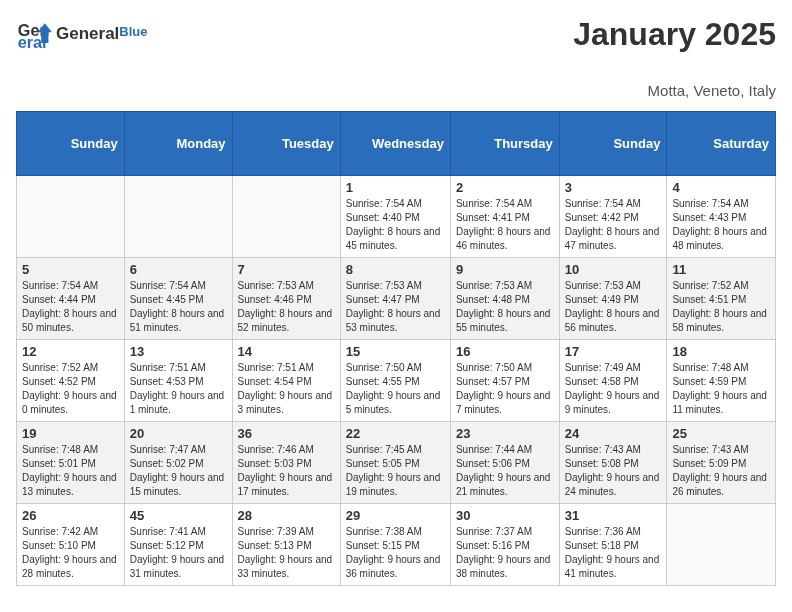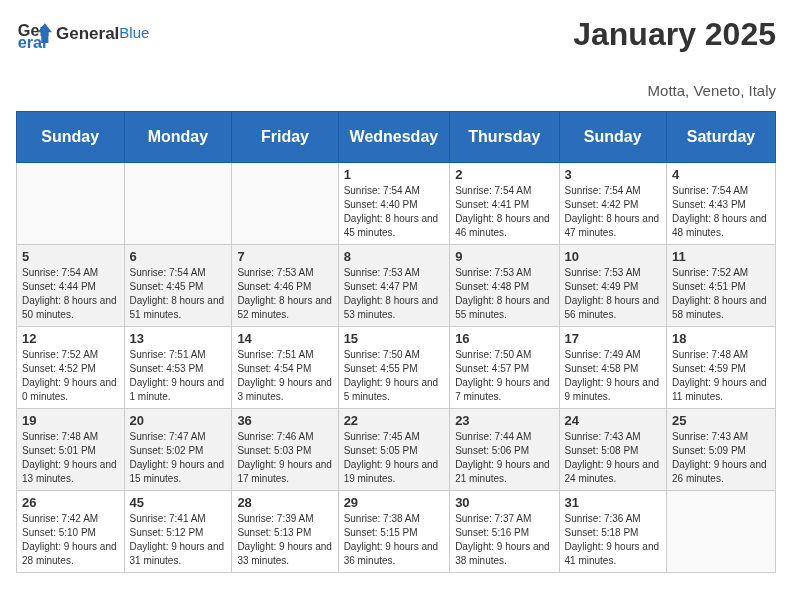--- a/index.html
+++ b/index.html
@@ -44,23 +44,23 @@
       margin-top: 29px;
     }
     .calendar {
       width: 100%;
       border-collapse: collapse;
       font-size: 11px;
     }
     .calendar thead tr th {
       background: #2a6ebb;
       color: #fff;
-      text-align: center;
-      padding: 16px 6px;
-      font-size: 16px;
+      text-align: right;
+      padding: 24px 6px;
+      font-size: 13px;
       font-weight: bold;
       border: 1px solid #1a5aa0;
     }
     .calendar tbody tr td {
       vertical-align: top;
       border: 1px solid #ccc;
       padding: 4px 5px;
       width: 113px;
       min-height: 80px;
       background: #fff;
@@ -88,35 +88,35 @@
 
 <div class="header">
   <div class="logo">
     <svg class="logo-icon" viewBox="0 0 40 40" xmlns="http://www.w3.org/2000/svg">
       <text x="2" y="22" font-size="18" font-weight="bold" fill="#333">Gen</text>
       <text x="2" y="36" font-size="18" font-weight="bold" fill="#2a6ebb">eral</text>
       <polygon points="32,8 40,18 36,18 36,30 28,30 28,18 24,18" fill="#2a6ebb"></polygon>
     </svg>
     <div class="logo-text">
       <span style="font-size:17px;font-weight:bold;color:#333;line-height:1.1;">General</span>
-      <span style="font-size:15px;font-weight:normal;color:#2a6ebb;line-height:1.1;">Blue</span>
+      <span style="font-size:13px;font-weight:bold;color:#2a6ebb;line-height:1.1;">Blue</span>
     </div>
   </div>
   <div class="title-block">
     <div class="month-title">January 2025</div>
     <div class="location">Motta, Veneto, Italy</div>
   </div>
 </div>
 
 <table class="calendar">
   <thead>
     <tr>
     <th>Sunday</th>
         <th>Monday</th>
-        <th>Friday</th>
+        <th>Tuesday</th>
         <th>Wednesday</th>
         <th>Thursday</th>
         <th>Sunday</th>
         <th>Saturday</th>
       </tr>
   </thead>
   <tbody id="calendar-body">
   <tr>
         <td class="empty"></td>
         <td class="empty"></td>

